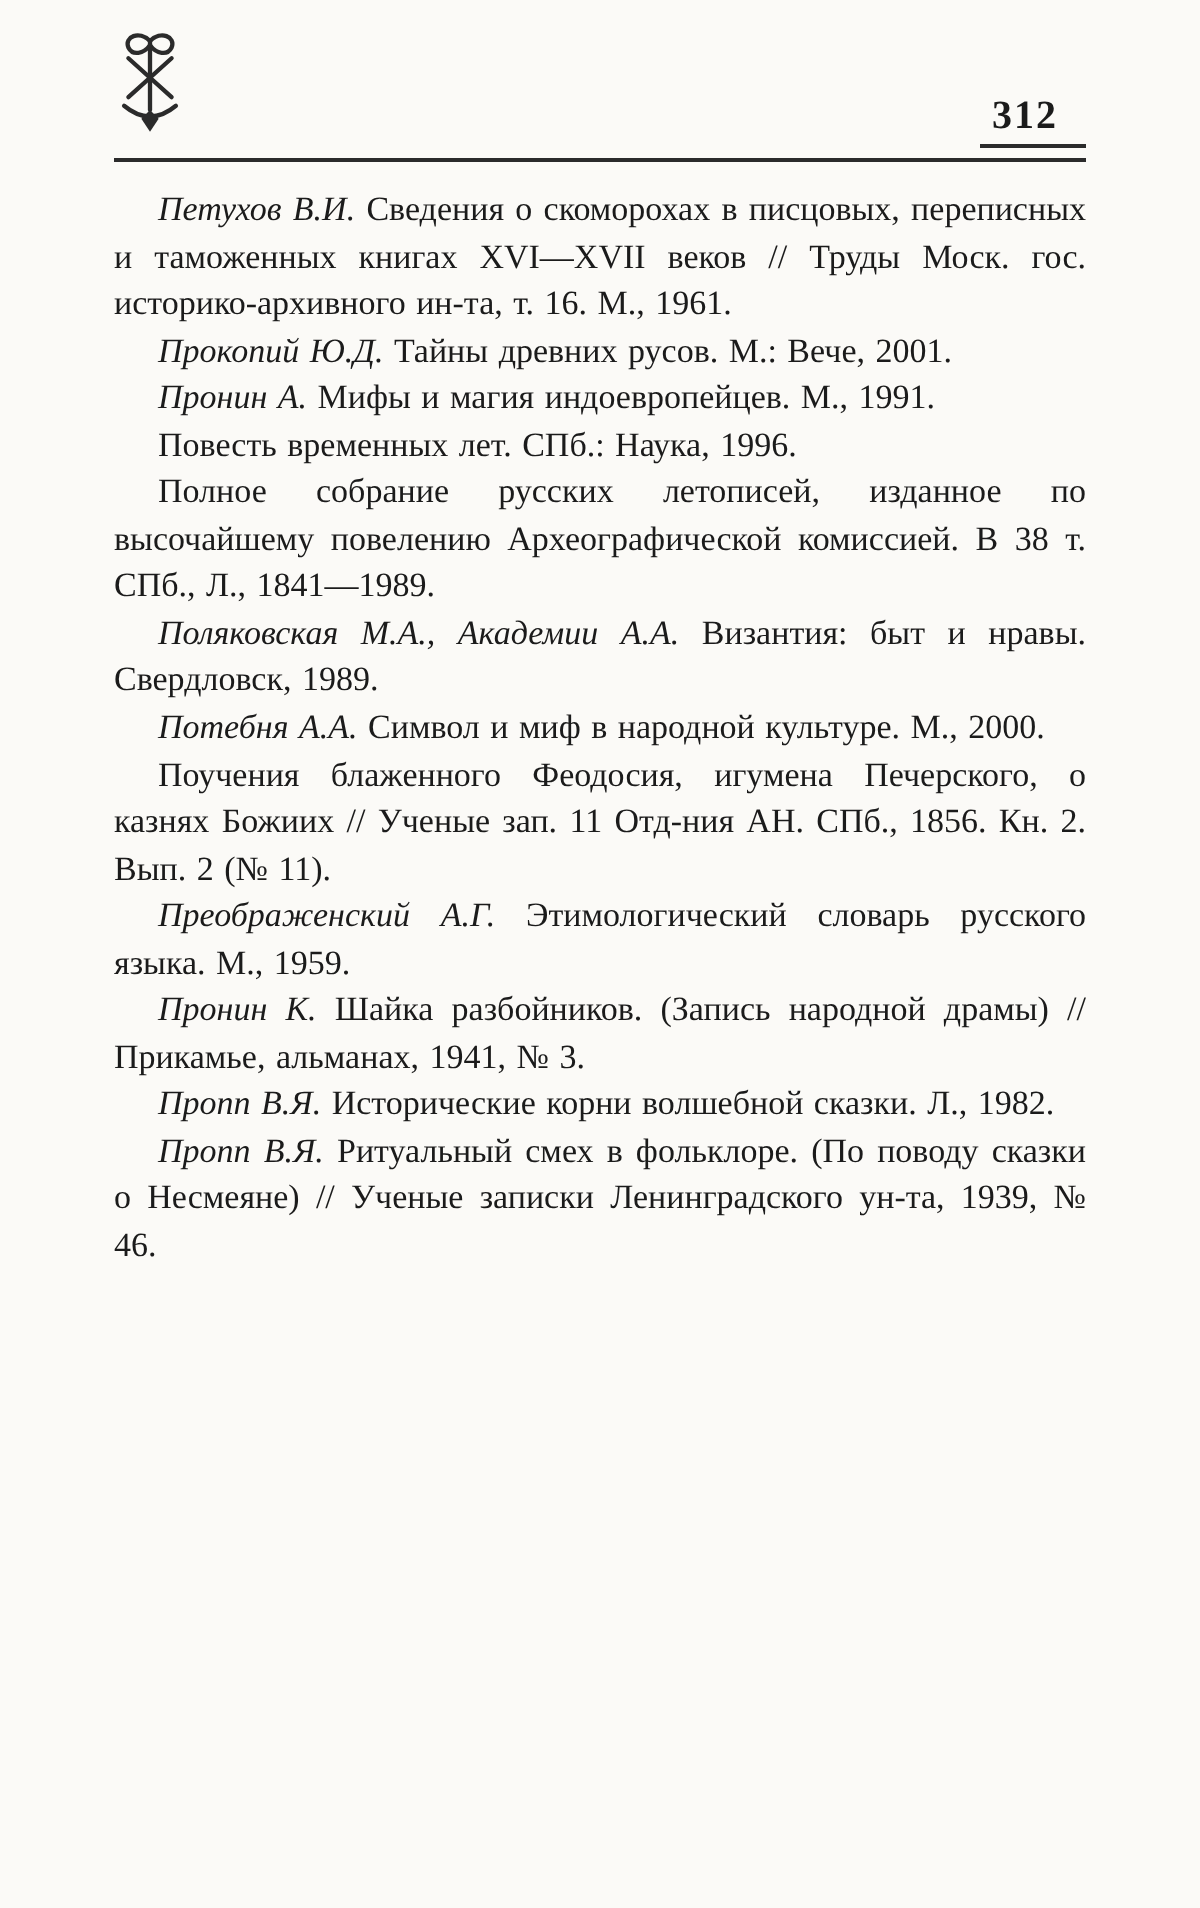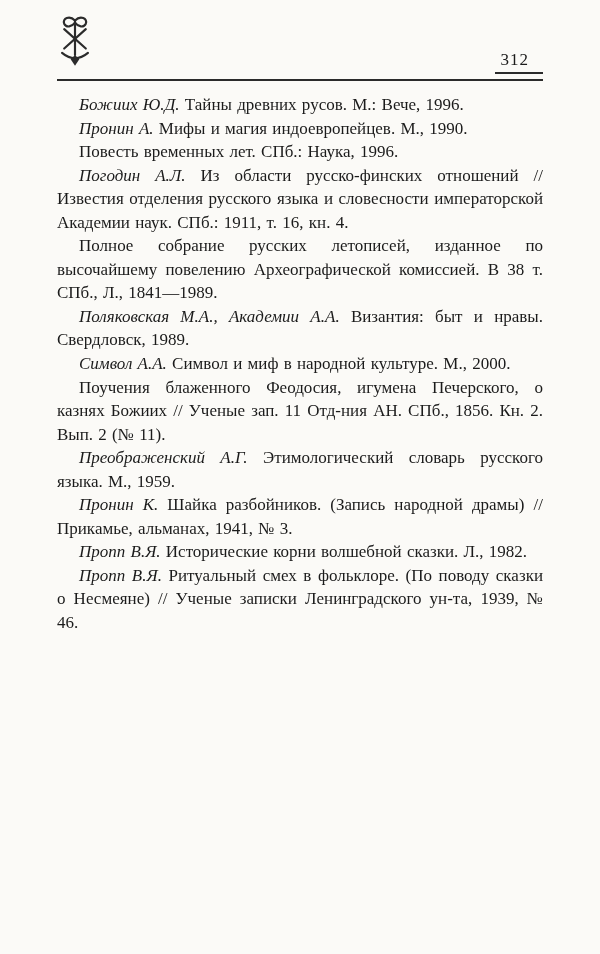--- a/index.html
+++ b/index.html
@@ -28,22 +28,22 @@
     border-bottom: 2px solid #2b2b2b;
     padding-bottom: 3px;
   }
   .emblem {
     width: 44px;
     height: 54px;
     margin-left: -4px;
     align-self: flex-start;
   }
   .page-number {
-    font-weight: normal;
-    font-size: 17px;
+    font-weight: bold;
+    font-size: 20px;
     letter-spacing: 1px;
     border-bottom: 2px solid #2b2b2b;
     padding: 0 14px 2px 6px;
     margin-bottom: 2px;
     text-align: right;
   }
   .bibliography {
     margin-top: 12px;
   }
   .entry {
@@ -72,27 +72,27 @@
         <line x1="10" y1="14" x2="30" y2="32"></line>
         <line x1="30" y1="14" x2="10" y2="32"></line>
         <path d="M8 36 Q 20 46, 32 36"></path>
         <path d="M16 42 L 20 48 L 24 42 L 20 38 Z" fill="#2b2b2b" stroke="none"></path>
       </g>
     </svg>
     <div class="page-number">312</div>
   </div>
 
   <div class="bibliography">
-    <p class="entry"><i class="author">Божиих Ю.Д. </i><span>Тайны древних русов. М.: Вече, 1996.</span></p>
-    <p class="entry"><i class="author">Пронин А. </i><span>Мифы и магия индоевропейцев. М., 1990.</span></p>
+    <p class="entry"><i class="author">Петухов В.И. </i><span>Сведения о скоморохах в писцовых, переписных и таможенных книгах XVI—XVII веков // Труды Моск. гос. историко-архивного ин-та, т. 16. М., 1961.</span></p>
+    <p class="entry"><i class="author">Прокопий Ю.Д. </i><span>Тайны древних русов. М.: Вече, 2001.</span></p>
+    <p class="entry"><i class="author">Пронин А. </i><span>Мифы и магия индоевропейцев. М., 1991.</span></p>
     <p class="entry"><i class="author"></i><span>Повесть временных лет. СПб.: Наука, 1996.</span></p>
-    <p class="entry"><i class="author">Погодин А.Л. </i><span>Из области русско-финских отношений // Известия отделения русского языка и словесности императорской Академии наук. СПб.: 1911, т. 16, кн. 4.</span></p>
     <p class="entry"><i class="author"></i><span>Полное собрание русских летописей, изданное по высочайшему повелению Археографической комиссией. В 38 т. СПб., Л., 1841—1989.</span></p>
     <p class="entry"><i class="author">Поляковская М.А., Академии А.А. </i><span>Византия: быт и нравы. Свердловск, 1989.</span></p>
-    <p class="entry"><i class="author">Символ А.А. </i><span>Символ и миф в народной культуре. М., 2000.</span></p>
+    <p class="entry"><i class="author">Потебня А.А. </i><span>Символ и миф в народной культуре. М., 2000.</span></p>
     <p class="entry"><i class="author"></i><span>Поучения блаженного Феодосия, игумена Печерского, о казнях Божиих // Ученые зап. 11 Отд-ния АН. СПб., 1856. Кн. 2. Вып. 2 (№ 11).</span></p>
     <p class="entry"><i class="author">Преображенский А.Г. </i><span>Этимологический словарь русского языка. М., 1959.</span></p>
     <p class="entry"><i class="author">Пронин К. </i><span>Шайка разбойников. (Запись народной драмы) // Прикамье, альманах, 1941, № 3.</span></p>
     <p class="entry"><i class="author">Пропп В.Я. </i><span>Исторические корни волшебной сказки. Л., 1982.</span></p>
     <p class="entry"><i class="author">Пропп В.Я. </i><span>Ритуальный смех в фольклоре. (По поводу сказки о Несмеяне) // Ученые записки Ленинградского ун-та, 1939, № 46.</span></p>
   </div>
 
 </div>
 
 </body></html>

